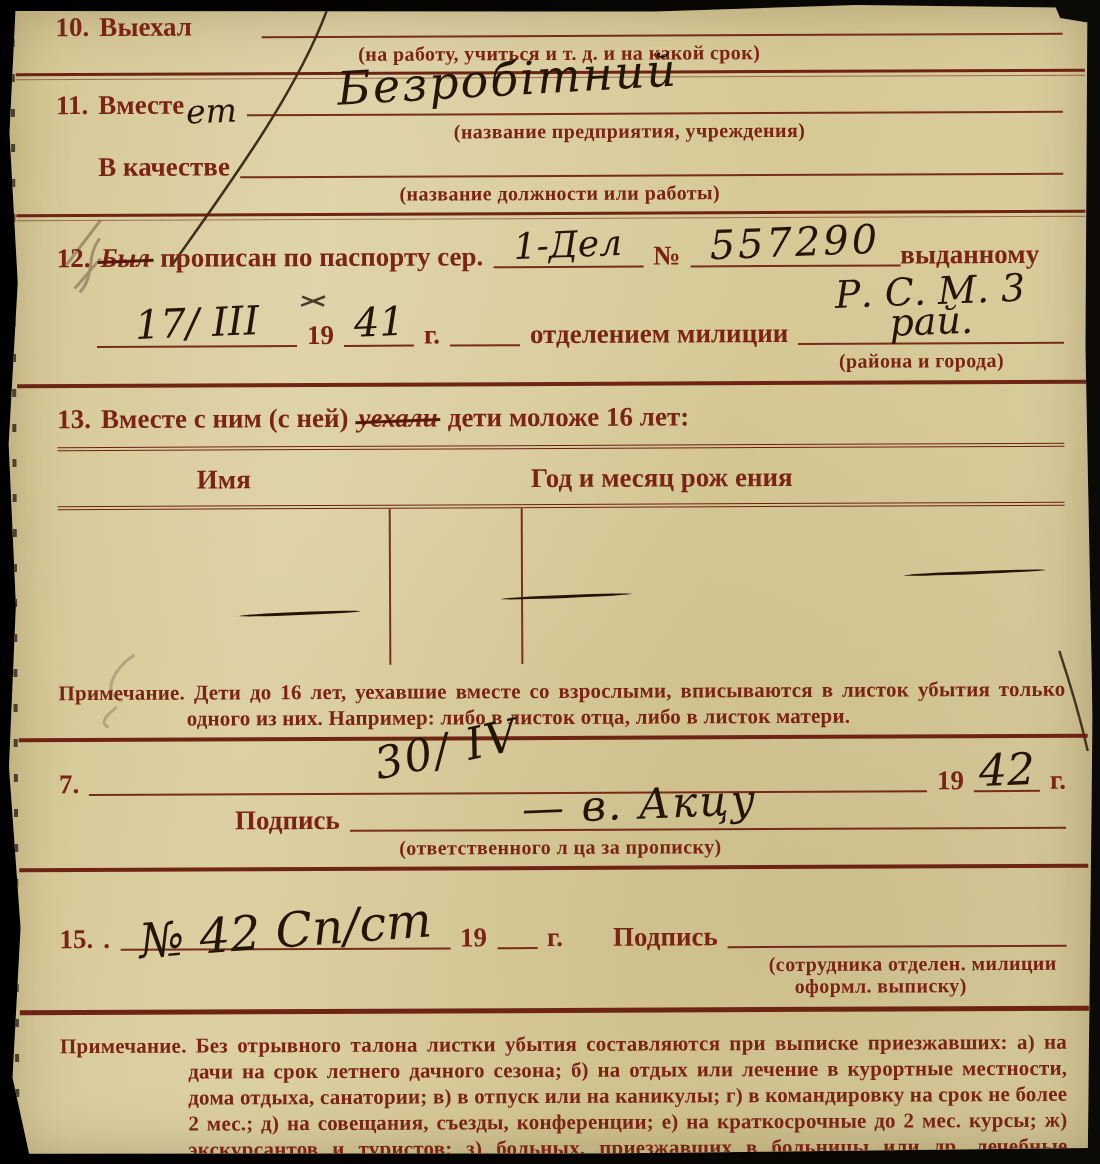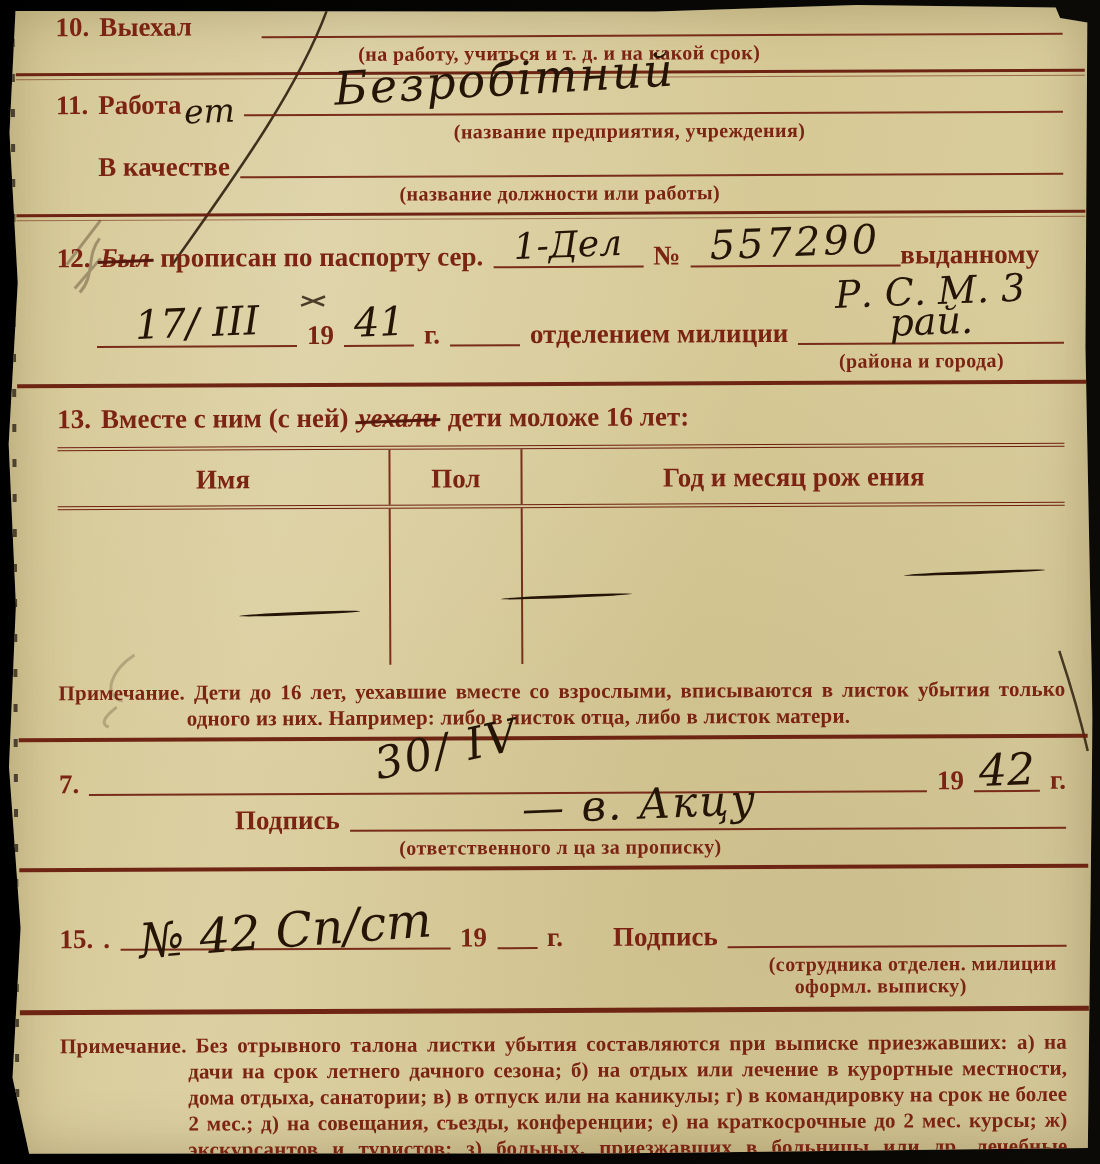--- a/index.html
+++ b/index.html
@@ -61,21 +61,21 @@
         <span>10.</span>
         <span>Выехал</span>
         <span class="fill" style="margin-left:60px;"></span>
       </div>
       <div class="cap center">(на работу, учиться и т. д. и на какой срок)</div>
 
       <div class="sep" style="margin-top:7px;"></div>
 
       <div class="row" style="margin-top:10px;">
         <span>11.</span>
-        <span>Работа</span>
+        <span>Вместе</span>
         <span class="hand hand-inline" style="margin-left:-8px;">ет</span>
         <span class="fill">
           <span class="hand hand-big" style="left:90px;top:-52px;">Безробітний</span>
         </span>
       </div>
       <div class="cap center" style="margin-left:140px;">(название предприятия, учреждения)</div>
 
       <div class="row" style="margin-top:8px;margin-left:42px;">
         <span>В качестве</span>
         <span class="fill"></span>
@@ -120,21 +120,20 @@
       <div class="row" style="margin-top:16px;">
         <span>13.</span>
         <span>Вместе с ним (с ней)</span>
         <span class="struck">уехали</span>
         <span>дети моложе 16 лет:</span>
       </div>
 
       <div class="tbl">
         <div class="trow thead">
           <div class="th c1">Имя</div>
-          <div class="th c2">Пол</div>
           <div class="th c3">Год и месяц рож ения</div>
         </div>
         <div class="trow tbody" style="position:relative;">
           <div class="c1"></div>
           <div class="c2" style="height:100%;"></div>
           <div class="c3"></div>
           <div class="dash" style="left:18%;top:66%;width:12%;transform:rotate(-2deg);"></div>
           <div class="dash" style="left:44%;top:56%;width:13%;transform:rotate(-2deg);"></div>
           <div class="dash" style="left:84%;top:42%;width:14%;transform:rotate(-2deg);"></div>
         </div>

